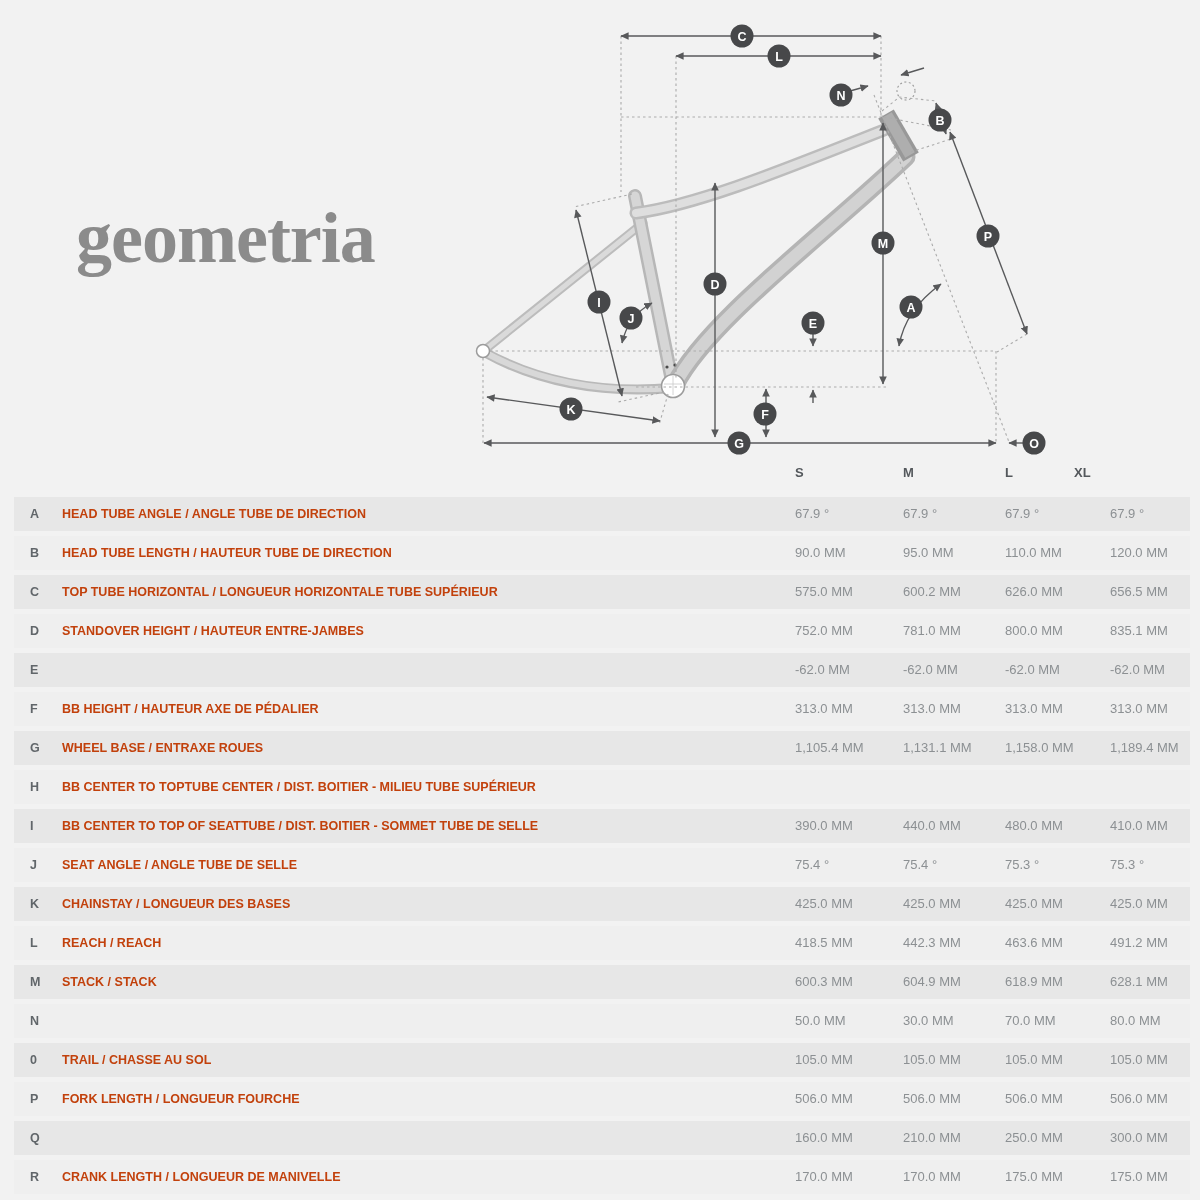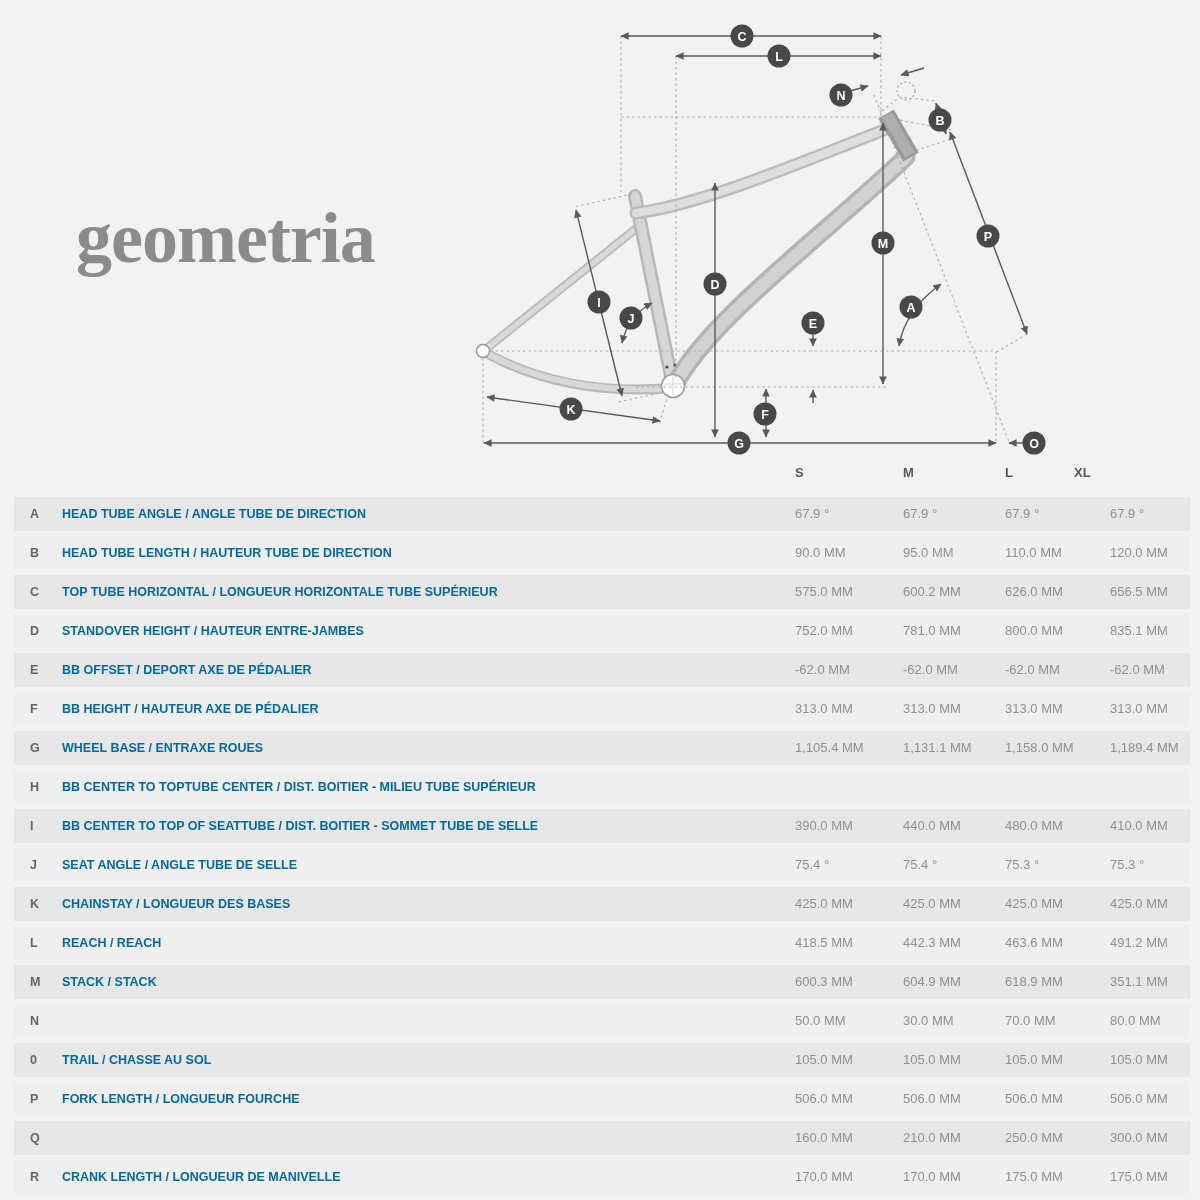--- a/index.html
+++ b/index.html
@@ -27,21 +27,21 @@
     position:absolute;top:10px;font-size:13px;font-weight:bold;color:#54585c;
   }
   .h0{left:781px}.h1{left:889px}.h2{left:991px}.h3{left:1060px}
   .trow{position:relative;height:34px;margin-bottom:5px;line-height:34px;}
   .trow.dark{background:#e7e7e7;}
   .trow.light{background:#efefef;}
   .trow .letter{
     position:absolute;left:16px;font-size:12.5px;font-weight:bold;color:#61666a;
   }
   .trow .rlabel{
-    position:absolute;left:48px;font-size:12.5px;font-weight:bold;color:#0369a1;
+    position:absolute;left:48px;font-size:12.5px;font-weight:bold;color:#c2410c;
     white-space:nowrap;
   }
   .trow .val{position:absolute;font-size:13px;color:#8c9093;white-space:nowrap;}
   .v0{left:781px}.v1{left:889px}.v2{left:991px}.v3{left:1096px}
 </style>
 </head>
 <body>
 
 <div class="page-title">geometria</div>
 
@@ -222,21 +222,20 @@
       <div class="trow light">
         <span class="letter">D</span>
         <span class="rlabel">STANDOVER HEIGHT / HAUTEUR ENTRE-JAMBES</span>
         <span class="val v0">752.0 MM</span>
         <span class="val v1">781.0 MM</span>
         <span class="val v2">800.0 MM</span>
         <span class="val v3">835.1 MM</span>
       </div>
       <div class="trow dark">
         <span class="letter">E</span>
-        <span class="rlabel">BB OFFSET / DEPORT AXE DE PÉDALIER</span>
         <span class="val v0">-62.0 MM</span>
         <span class="val v1">-62.0 MM</span>
         <span class="val v2">-62.0 MM</span>
         <span class="val v3">-62.0 MM</span>
       </div>
       <div class="trow light">
         <span class="letter">F</span>
         <span class="rlabel">BB HEIGHT / HAUTEUR AXE DE PÉDALIER</span>
         <span class="val v0">313.0 MM</span>
         <span class="val v1">313.0 MM</span>
@@ -290,21 +289,21 @@
         <span class="val v1">442.3 MM</span>
         <span class="val v2">463.6 MM</span>
         <span class="val v3">491.2 MM</span>
       </div>
       <div class="trow dark">
         <span class="letter">M</span>
         <span class="rlabel">STACK / STACK</span>
         <span class="val v0">600.3 MM</span>
         <span class="val v1">604.9 MM</span>
         <span class="val v2">618.9 MM</span>
-        <span class="val v3">351.1 MM</span>
+        <span class="val v3">628.1 MM</span>
       </div>
       <div class="trow light">
         <span class="letter">N</span>
         <span class="val v0">50.0 MM</span>
         <span class="val v1">30.0 MM</span>
         <span class="val v2">70.0 MM</span>
         <span class="val v3">80.0 MM</span>
       </div>
       <div class="trow dark">
         <span class="letter">0</span>

